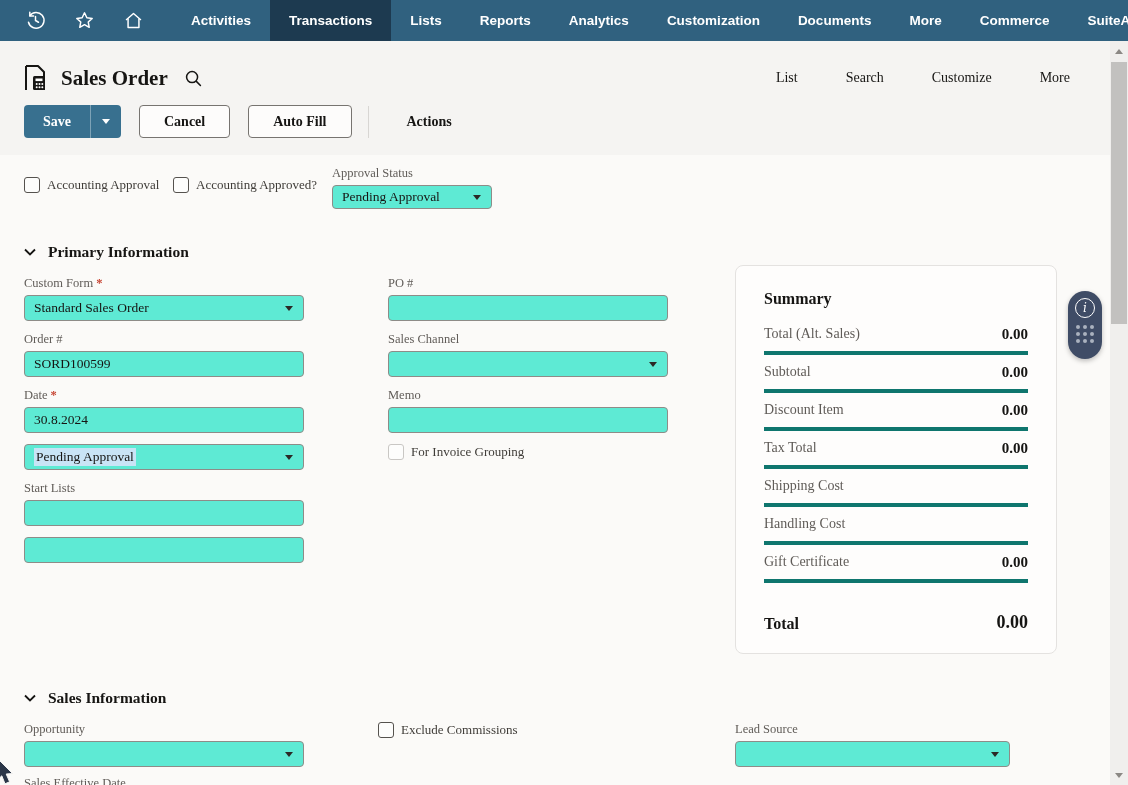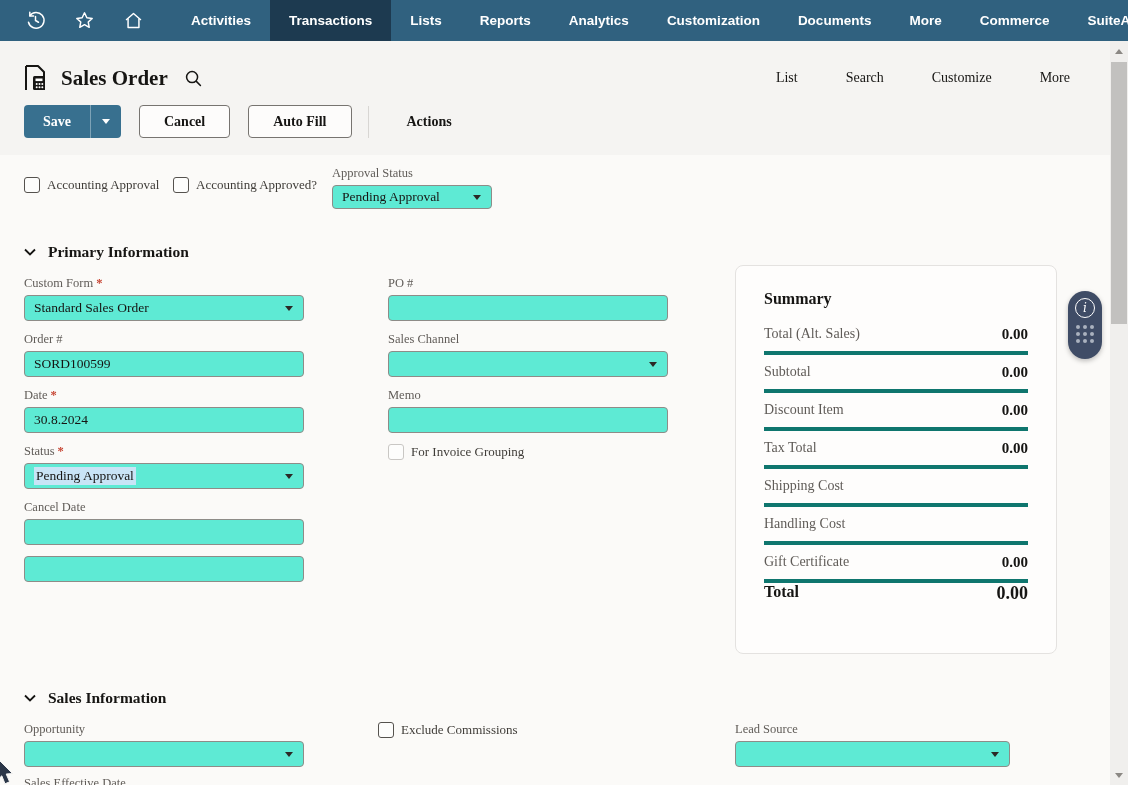--- a/index.html
+++ b/index.html
@@ -54,21 +54,21 @@
   .field-block { margin-bottom:11px; position:relative; }
   
   .summary-card {
     position:absolute; left:735px; top:22px; width:322px; background:#fefdfc;
     border:1px solid #e4e2e0; border-radius:8px; padding:24px 28px 20px;
   }
   .summary-title { font-size:16px; font-weight:700; margin-bottom:9px; }
   .sum-row { display:flex; justify-content:space-between; align-items:center; height:38px; border-bottom:4px solid #0f766e; }
   .sum-label { font-size:14px; color:#5f5b57; }
   .sum-value { font-size:15px; font-weight:700; color:#161513; }
-  .sum-total { display:flex; justify-content:space-between; align-items:flex-start; height:50px; }
+  .sum-total { display:flex; justify-content:space-between; align-items:flex-end; height:50px; }
   .sum-total .t-label { font-size:16px; font-weight:700; }
   .sum-total .t-value { font-size:18px; font-weight:700; }
   
   .side-widget {
     position:absolute; left:1068px; top:291px; width:34px; height:68px; background:#3f4c66;
     border-radius:17px; display:flex; flex-direction:column; align-items:center; padding-top:7px;
     box-shadow:0 2px 5px rgba(0,0,0,.25);
   }
   .info-circle { width:20px; height:20px; border:1.6px solid #fff; border-radius:50%; color:#fff;
     font-family:"DejaVu Serif", serif; font-style:italic; font-size:12px; display:flex;
@@ -203,28 +203,27 @@
       </div>
       <div class="field-block">
         <label class="field-label">Order #</label>
         <input class="text-input" value="SORD100599" style="">
       </div>
       <div class="field-block">
         <label class="field-label"><span>Date</span><span class="req">*</span></label>
         <input class="text-input" value="30.8.2024" style="">
       </div>
       <div class="field-block">
-        <label class="field-label"><span>Status</span><span class="req">*</span></label>
         <div class="select-box">
           <span class="sel-text highlighted">Pending Approval</span>
           <span class="caret-down-dark"></span>
         </div>
       </div>
       <div class="field-block">
-        <label class="field-label">Cancel Date</label>
+        <label class="field-label">Start Lists</label>
         <input class="text-input" value="" style="">
       </div>
       <div class="field-block">
         <input class="text-input" value="" style="">
       </div>
     </div>
 
     <div class="col" style="left:388px; top:33px;">
       <div class="field-block">
         <label class="field-label">PO #</label>

